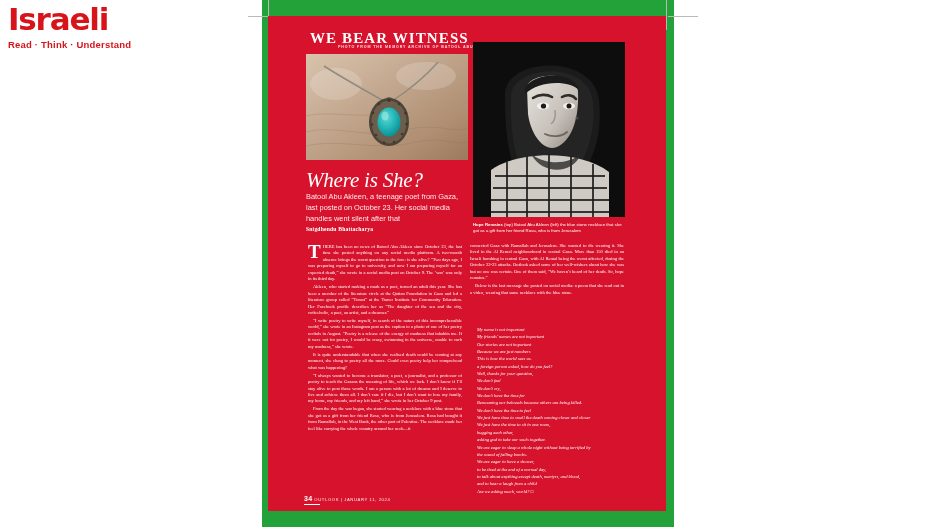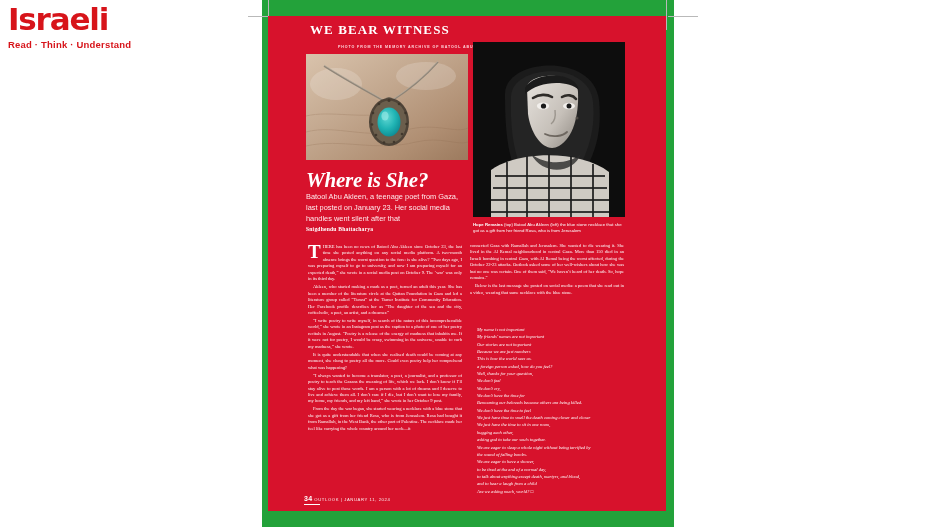--- a/index.html
+++ b/index.html
@@ -48,24 +48,24 @@
     left: 268px; top: 16px;
     width: 398px; height: 495px;
     background: #d7122c;
     overflow: hidden;
   }
   
   .page-inner { position:absolute; inset:0; }
 
   
   .kicker {
-    position: absolute; left: 42px; top: 6px;
-    font-family: "Liberation Serif", serif;
-    font-weight: 700;
-    font-size: 13px;
+    position: absolute; left: 42px; top: 14px;
+    font-family: "Liberation Serif", serif;
+    font-weight: 700;
+    font-size: 15px;
     letter-spacing: 1.1px;
     color: #ffffff;
   }
   .kicker-sub {
     position: absolute; left: 70px; top: 29px;
     font-family: "Liberation Sans", sans-serif;
     font-weight: 700;
     font-size: 3.6px;
     letter-spacing: 0.9px;
     color: #ffd7de;
@@ -85,21 +85,21 @@
     overflow: hidden;
     background: #111;
   }
 
   
   .headline {
     position: absolute; left: 38px; top: 152px;
     width: 165px;
     font-family: "Liberation Serif", serif;
     font-style: italic;
-    font-weight: 700;
+    font-weight: 400;
     font-size: 21px;
     color: #ffffff;
     letter-spacing: -0.2px;
   }
   .standfirst {
     position: absolute; left: 38px; top: 176px;
     width: 162px;
     font-family: "Liberation Sans", sans-serif;
     font-size: 7.4px;
     line-height: 1.48;
@@ -308,21 +308,21 @@
                 <path d="M98,114 L98,175"></path>
               <path d="M120,122 L120,175"></path>
             </g>
 
             <path d="M58,112 C74,124 96,122 108,112 C100,132 70,134 58,112 Z" fill="#2a2a2a" opacity="0.8"></path>
           </g>
         </svg>
       </div>
 
       <div class="headline">Where is She?</div>
-      <div class="standfirst">Batool Abu Akleen, a teenage poet from Gaza, last posted on January 23. Her social media handles went silent after that</div>
+      <div class="standfirst">Batool Abu Akleen, a teenage poet from Gaza, last posted on October 23. Her social media handles went silent after that</div>
       <div class="byline">Snigdhendu Bhattacharya</div>
 
       <div class="photo-caption">
         <b>Hope Remains</b>
         <span>(top) Batool Abu Akleen (left) the blue stone necklace that she got as a gift from her friend Rosa, who is from Jerusalem</span>
       </div>
 
       <div class="col col-left">
         <p class="noindent"><span class="dropcap">T</span><span>HERE has been no news of Batool Abu Akleen since October 23, the last time she posted anything on any social media platform. A two-month absence brings the worst question to the fore: is she alive? “Two days ago, I was preparing myself to go to university, and now I am preparing myself for an expected death,” she wrote in a social media post on October 9. The ‘war’ was only in its third day.</span></p>
         <p><span>Akleen, who started making a mark as a poet, turned an adult this year. She has been a member of the literature circle at the Qattan Foundation in Gaza and led a literature group called “Turast” at the Tamer Institute for Community Education. Her Facebook profile describes her as “The daughter of the sea and the city, coffeeholic, a poet, an artist, and a dreamer.”</span></p>

